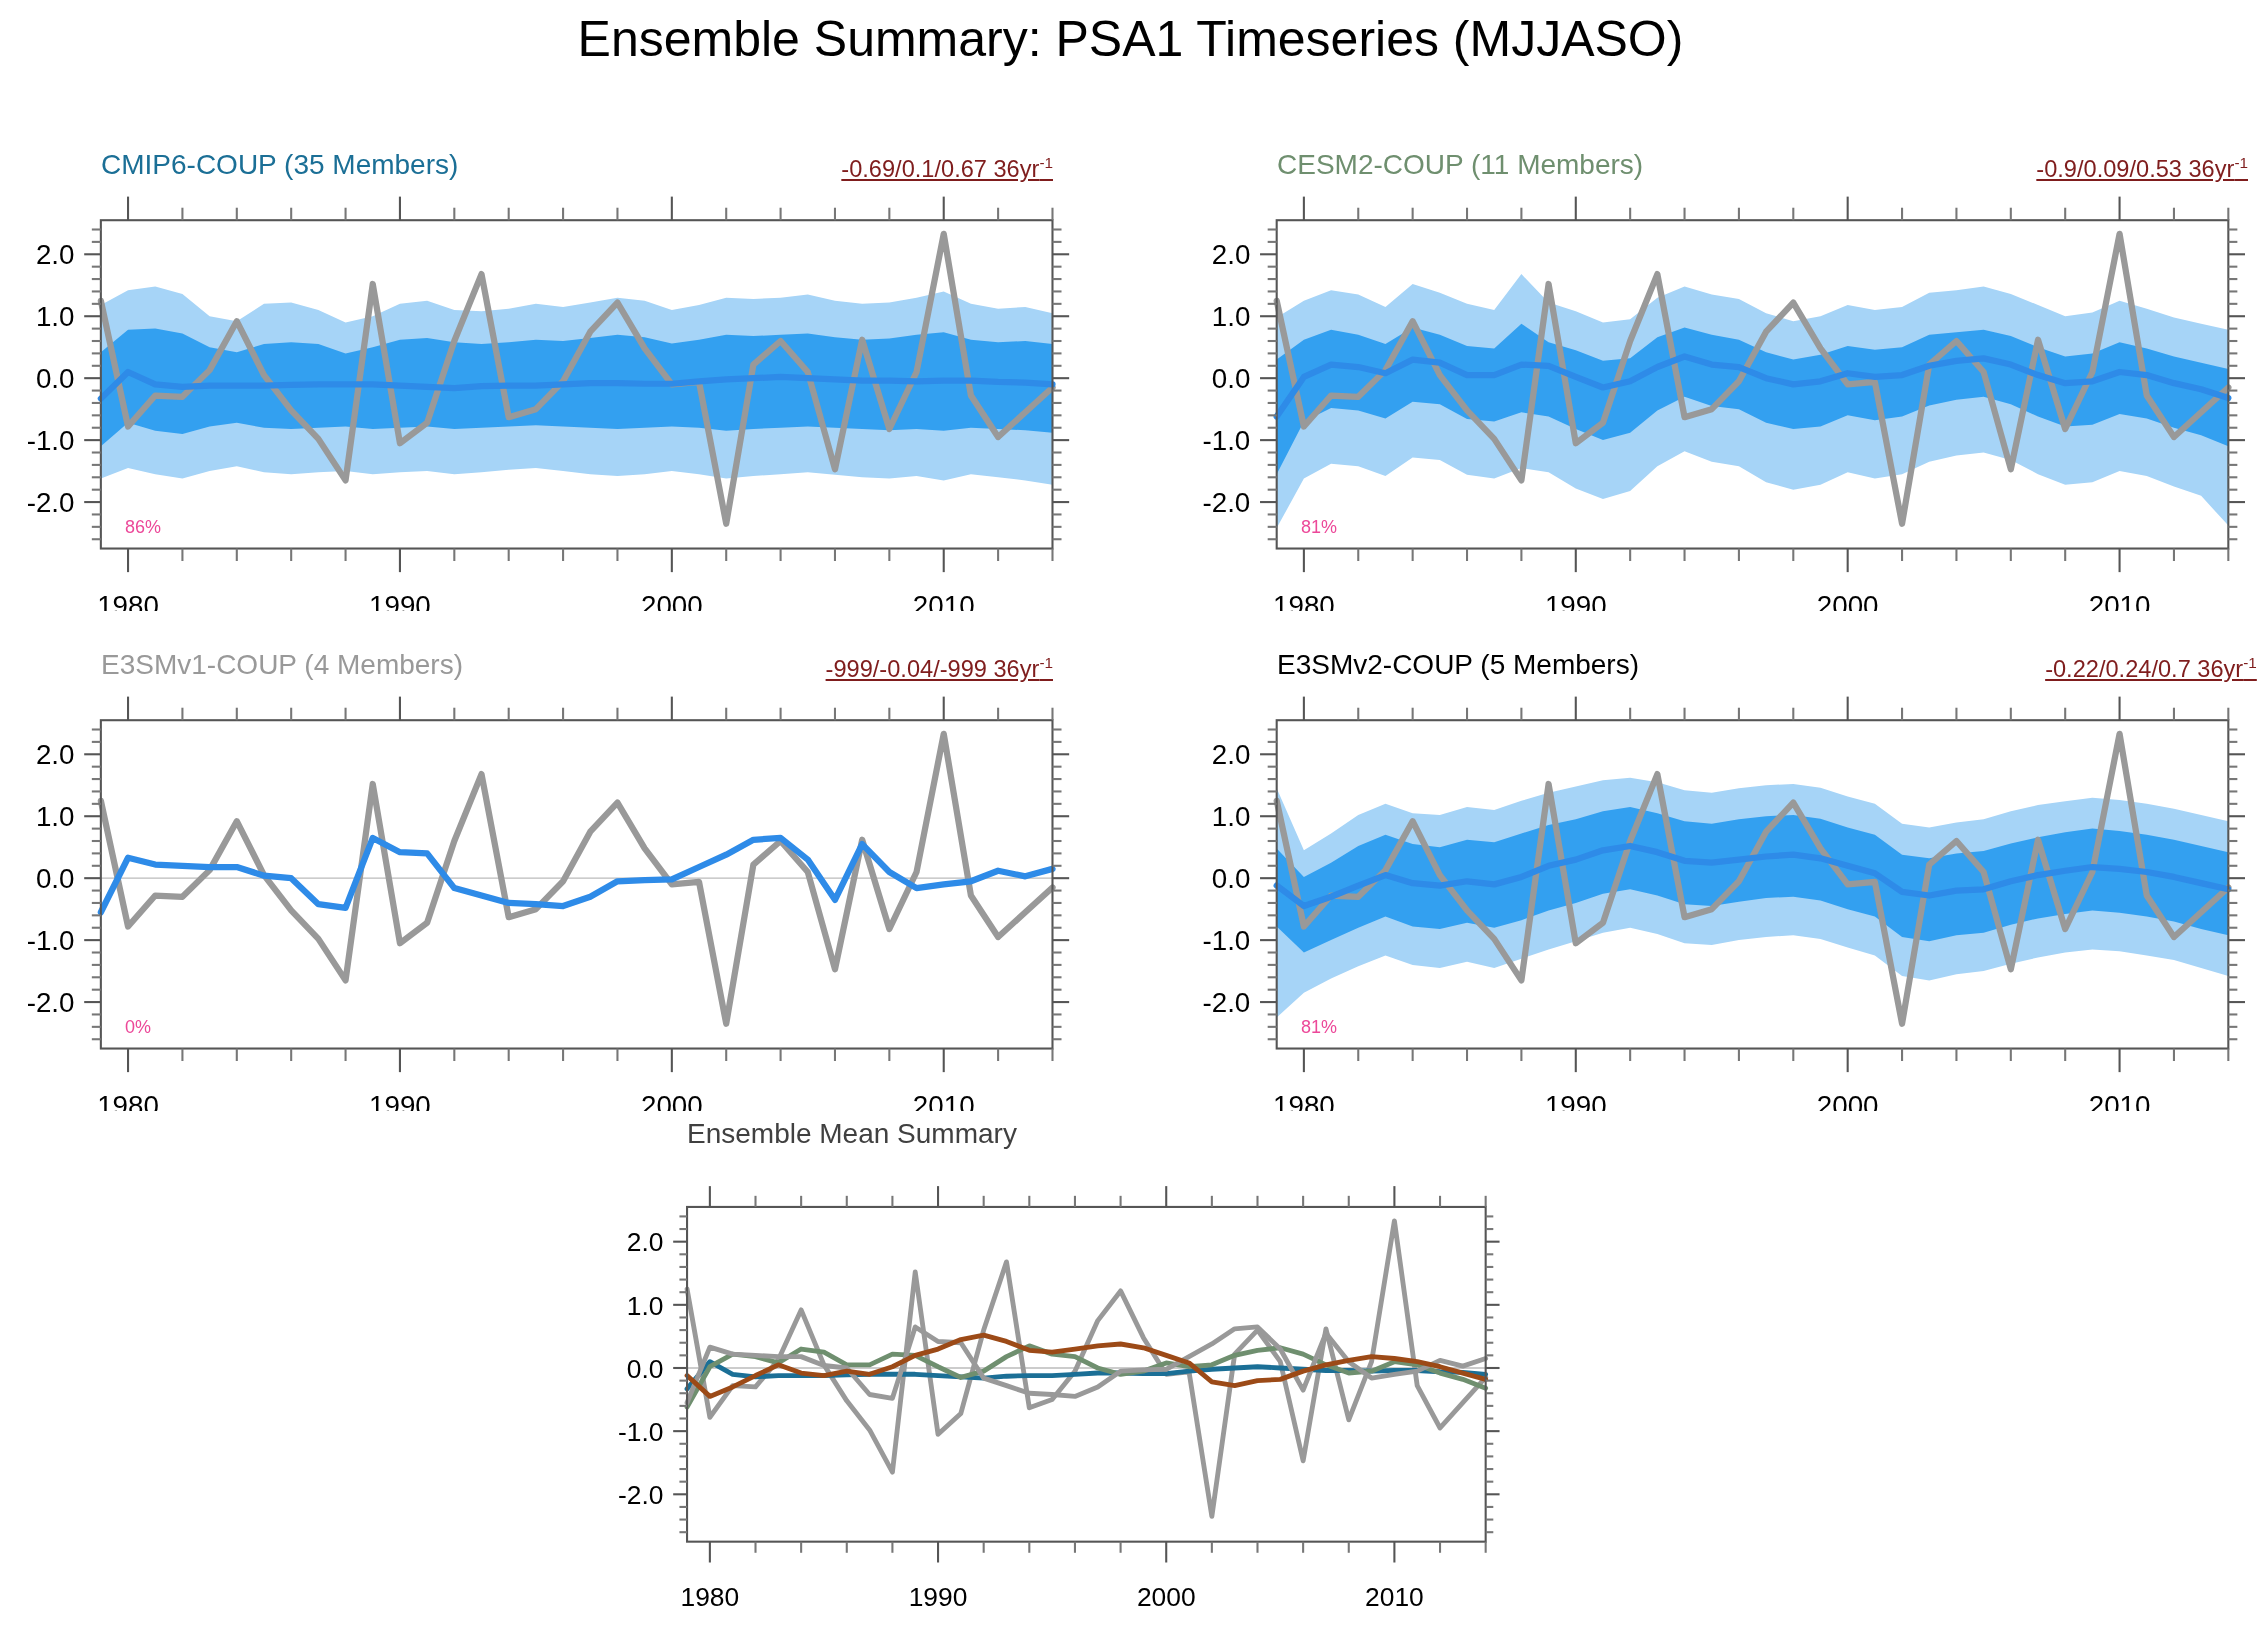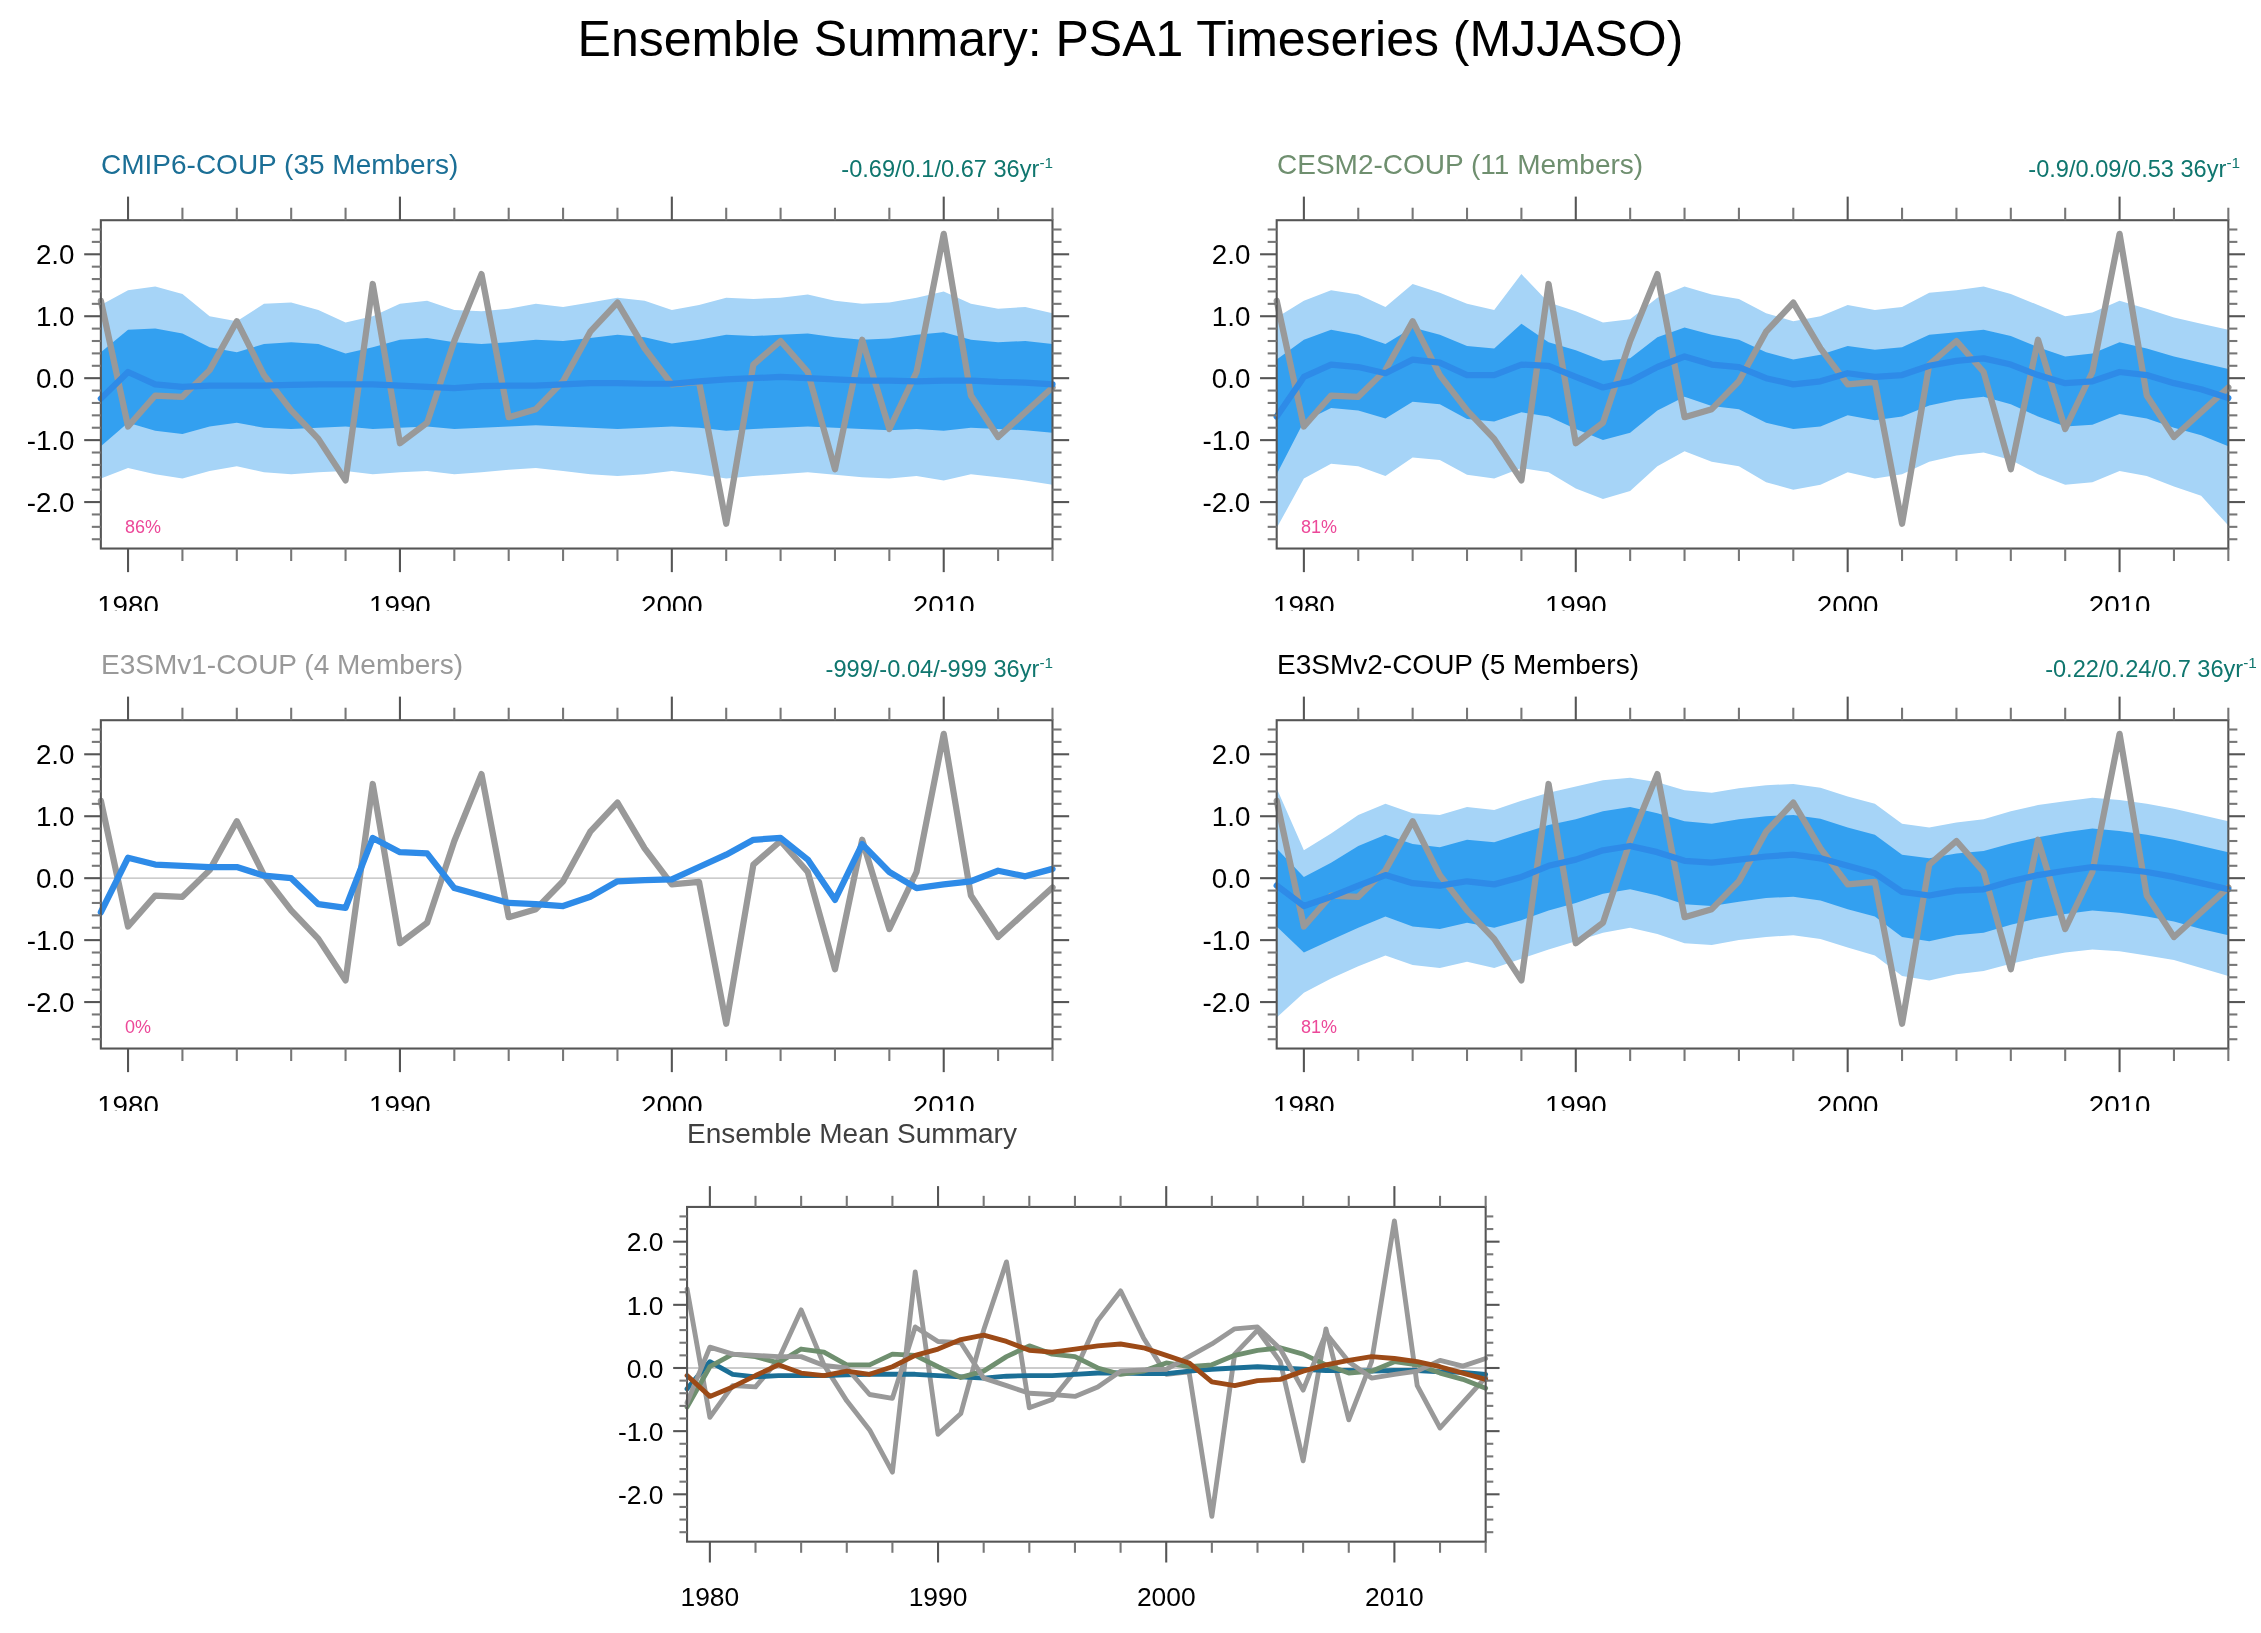--- a/index.html
+++ b/index.html
@@ -3,21 +3,21 @@
 <meta charset="utf-8">
 <style>
   html,body{margin:0;padding:0;background:#ffffff;}
   body{width:2261px;height:1634px;position:relative;font-family:"Liberation Sans",sans-serif;overflow:hidden;}
   .fig{position:absolute;inset:0;}
   #main-title{position:absolute;left:0;top:9.7px;width:2261px;text-align:center;font-size:50px;color:#000;letter-spacing:0px;}
   #sub-title{position:absolute;left:0;top:82px;width:2261px;text-align:center;font-size:26px;color:#8c8c8c;}
   #sub-title .sup{font-size:16.7px;vertical-align:super;}
   .panel{position:absolute;}
   .ptitle{position:absolute;font-size:28px;white-space:nowrap;}
-  .ptrend{position:absolute;font-size:23.6px;color:#0f766e;white-space:nowrap;}
+  .ptrend{position:absolute;font-size:23.6px;color:#7f1d1d;white-space:nowrap;text-decoration:underline;}
   .ptrend .sup{font-size:15.3px;vertical-align:super;}
   .pct{position:absolute;font-size:18px;color:#ec4899;}
   .centertitle{position:absolute;font-size:28px;color:#404040;white-space:nowrap;}
   svg{display:block;}
   text{font-family:"Liberation Sans",sans-serif;}
 </style>
 </head>
 <body>
 
 <div class="fig">
@@ -135,21 +135,21 @@
           <line x1="1437.6571428571428" x2="1437.6571428571428" y1="590" y2="608" stroke="#777" stroke-width="3"></line>
           <line x1="1437.6571428571428" x2="1437.6571428571428" y1="117" y2="99" stroke="#777" stroke-width="3"></line>
           <line x1="1516" x2="1516" y1="590" y2="608" stroke="#777" stroke-width="3"></line>
           <line x1="1516" x2="1516" y1="117" y2="99" stroke="#777" stroke-width="3"></line>
         </g>
       </svg>
   </div>
 
   <div class="panel" id="panel-cesm2" style="left:1176px;top:139px;width:1085px;height:472px;">
     <div class="ptitle" style="left:101px;top:9.7px;color:#6F8F6F;">CESM2-COUP (11 Members)</div>
-    <div class="ptrend" style="right:21px;top:15.3px;margin-left:6px;">
+    <div class="ptrend" style="right:13px;top:15.3px;margin-left:6px;">
       <span>-0.9/0.09/0.53 36yr</span><span class="sup">-1</span>
     </div>
     <div class="pct" style="left:125px;top:378px;">81%</div>
     <svg id="svg-cesm2" width="1085" height="472" viewBox="0 0 1563 680">
         <g>
           <line x1="145" x2="1516" y1="344.57547169811323" y2="344.57547169811323" stroke="#bbbbbb" stroke-width="2"></line>
           <path d="M145,257.1150943396226 L184.17142857142858,233.0188679245283 L223.34285714285716,217.84716981132073 L262.51428571428573,224.09433962264148 L301.6857142857143,241.94339622641508 L340.85714285714283,208.92264150943396 L380.02857142857147,221.41698113207548 L419.2,237.4811320754717 L458.37142857142857,246.40566037735846 L497.5428571428571,194.6433962264151 L536.7142857142857,235.69622641509434 L575.8857142857144,248.1905660377358 L615.0571428571429,264.2547169811321 L654.2285714285715,259.79245283018867 L693.4,228.5566037735849 L732.5714285714286,212.49245283018865 L771.7428571428571,224.09433962264148 L810.9142857142857,230.34150943396224 L850.0857142857142,250.86792452830187 L889.2571428571428,262.46981132075473 L928.4285714285713,255.33018867924528 L967.6,239.26603773584907 L1006.7714285714286,246.40566037735846 L1045.942857142857,241.94339622641508 L1085.1142857142859,221.41698113207548 L1124.2857142857142,217.84716981132073 L1163.457142857143,212.49245283018865 L1202.6285714285714,223.2018867924528 L1241.8,239.26603773584907 L1280.9714285714285,255.33018867924528 L1320.142857142857,249.9754716981132 L1359.3142857142857,233.0188679245283 L1398.4857142857143,244.6207547169811 L1437.6571428571428,257.1150943396226 L1476.8285714285714,266.0396226415094 L1516,274.96415094339625 L1516,556.9792452830188 L1476.8285714285714,514.1415094339623 L1437.6571428571428,500.7547169811321 L1398.4857142857143,485.5830188679246 L1359.3142857142857,478.4433962264151 L1320.142857142857,494.5075471698113 L1280.9714285714285,498.077358490566 L1241.8,482.90566037735846 L1202.6285714285714,462.3792452830189 L1163.457142857143,451.6698113207548 L1124.2857142857142,456.1320754716981 L1085.1142857142859,465.0566037735849 L1045.942857142857,482.90566037735846 L1006.7714285714286,489.1528301886793 L967.6,480.22830188679245 L928.4285714285713,498.077358490566 L889.2571428571428,505.21698113207543 L850.0857142857142,494.5075471698113 L810.9142857142857,471.3037735849056 L771.7428571428571,465.0566037735849 L732.5714285714286,449.88490566037734 L693.4,471.3037735849056 L654.2285714285715,507.00188679245286 L615.0571428571429,518.6037735849056 L575.8857142857144,503.4320754716981 L536.7142857142857,480.22830188679245 L497.5428571428571,473.98113207547175 L458.37142857142857,489.1528301886793 L419.2,483.79811320754715 L380.02857142857147,462.3792452830189 L340.85714285714283,458.80943396226417 L301.6857142857143,485.5830188679246 L262.51428571428573,471.3037735849056 L223.34285714285716,467.73396226415093 L184.17142857142858,489.1528301886793 L145,560.5490566037736 Z" fill="#A6D4F7" stroke="none"></path>
           <path d="M145,317.8018867924528 L184.17142857142858,289.2433962264151 L223.34285714285716,274.96415094339625 L262.51428571428573,282.10377358490564 L301.6857142857143,295.49056603773585 L340.85714285714283,271.3943396226415 L380.02857142857147,282.10377358490564 L419.2,298.1679245283019 L458.37142857142857,301.73773584905655 L497.5428571428571,266.0396226415094 L536.7142857142857,292.8132075471698 L575.8857142857144,304.4150943396226 L615.0571428571429,319.5867924528302 L654.2285714285715,316.01698113207544 L693.4,285.6735849056604 L732.5714285714286,271.3943396226415 L771.7428571428571,282.10377358490564 L810.9142857142857,289.2433962264151 L850.0857142857142,307.0924528301887 L889.2571428571428,317.8018867924528 L928.4285714285713,310.66226415094343 L967.6,298.1679245283019 L1006.7714285714286,303.5226415094339 L1045.942857142857,299.95283018867923 L1085.1142857142859,282.10377358490564 L1124.2857142857142,278.53396226415094 L1163.457142857143,274.96415094339625 L1202.6285714285714,283.888679245283 L1241.8,299.95283018867923 L1280.9714285714285,313.33962264150944 L1320.142857142857,308.87735849056605 L1359.3142857142857,292.8132075471698 L1398.4857142857143,301.73773584905655 L1437.6571428571428,313.33962264150944 L1476.8285714285714,322.2641509433962 L1516,331.188679245283 L1516,442.7452830188679 L1476.8285714285714,426.6811320754717 L1437.6571428571428,415.97169811320754 L1398.4857142857143,402.58490566037733 L1359.3142857142857,396.33773584905657 L1320.142857142857,411.50943396226415 L1280.9714285714285,414.1867924528302 L1241.8,399.9075471698113 L1202.6285714285714,382.05849056603773 L1163.457142857143,371.3490566037736 L1124.2857142857142,375.811320754717 L1085.1142857142859,383.8433962264151 L1045.942857142857,399.9075471698113 L1006.7714285714286,405.2622641509434 L967.6,398.12264150943395 L928.4285714285713,414.1867924528302 L889.2571428571428,417.7566037735849 L850.0857142857142,408.8320754716981 L810.9142857142857,389.1981132075472 L771.7428571428571,384.73584905660374 L732.5714285714286,371.3490566037736 L693.4,390.9830188679245 L654.2285714285715,423.111320754717 L615.0571428571429,433.8207547169811 L575.8857142857144,417.7566037735849 L536.7142857142857,399.9075471698113 L497.5428571428571,393.66037735849056 L458.37142857142857,407.04716981132077 L419.2,403.477358490566 L380.02857142857147,382.05849056603773 L340.85714285714283,378.48867924528304 L301.6857142857143,402.58490566037733 L262.51428571428573,390.9830188679245 L223.34285714285716,387.4132075471698 L184.17142857142858,407.04716981132077 L145,482.90566037735846 Z" fill="#33A0F0" stroke="none"></path>
           <polyline points="145,233.0188679245283 184.17142857142858,414.1867924528302 223.34285714285716,369.5641509433962 262.51428571428573,371.3490566037736 301.6857142857143,332.97358490566035 340.85714285714283,262.46981132075473 380.02857142857147,340.11320754716985 419.2,390.9830188679245 458.37142857142857,432.03584905660375 497.5428571428571,491.8301886792452 536.7142857142857,208.92264150943396 575.8857142857144,438.2830188679245 615.0571428571429,408.8320754716981 654.2285714285715,291.0283018867924 693.4,194.6433962264151 732.5714285714286,400.8 771.7428571428571,389.1981132075472 810.9142857142857,349.0377358490566 850.0857142857142,277.64150943396226 889.2571428571428,235.69622641509434 928.4285714285713,301.73773584905655 967.6,353.5 1006.7714285714286,349.93018867924525 1045.942857142857,554.3018867924529 1085.1142857142859,324.9415094339622 1124.2857142857142,291.0283018867924 1163.457142857143,335.65094339622635 1202.6285714285714,475.766037735849 1241.8,289.2433962264151 1280.9714285714285,417.7566037735849 1320.142857142857,335.65094339622635 1359.3142857142857,136.6339622641509 1398.4857142857143,369.5641509433962 1437.6571428571428,429.35849056603774 1476.8285714285714,393.66037735849056 1516,357.9622641509434" fill="none" stroke="#999999" stroke-width="9" stroke-linejoin="round" stroke-linecap="round"></polyline>
           <polyline points="145,399.9075471698113 184.17142857142858,342.79056603773586 223.34285714285716,324.9415094339622 262.51428571428573,328.51132075471696 301.6857142857143,337.43584905660373 340.85714285714283,317.8018867924528 380.02857142857147,322.2641509433962 419.2,340.11320754716985 458.37142857142857,340.11320754716985 497.5428571428571,324.9415094339622 536.7142857142857,326.7264150943396 575.8857142857144,342.79056603773586 615.0571428571429,357.9622641509434 654.2285714285715,349.0377358490566 693.4,328.51132075471696 732.5714285714286,313.33962264150944 771.7428571428571,324.9415094339622 810.9142857142857,328.51132075471696 850.0857142857142,344.57547169811323 889.2571428571428,353.5 928.4285714285713,349.0377358490566 967.6,337.43584905660373 1006.7714285714286,342.79056603773586 1045.942857142857,340.11320754716985 1085.1142857142859,326.7264150943396 1124.2857142857142,319.5867924528302 1163.457142857143,316.01698113207544 1202.6285714285714,324.9415094339622 1241.8,340.11320754716985 1280.9714285714285,351.7150943396226 1320.142857142857,349.0377358490566 1359.3142857142857,335.65094339622635 1398.4857142857143,340.11320754716985 1437.6571428571428,351.7150943396226 1476.8285714285714,360.6396226415094 1516,373.13396226415097" fill="none" stroke="#2E8BE8" stroke-width="9" stroke-linejoin="round" stroke-linecap="round"></polyline>

